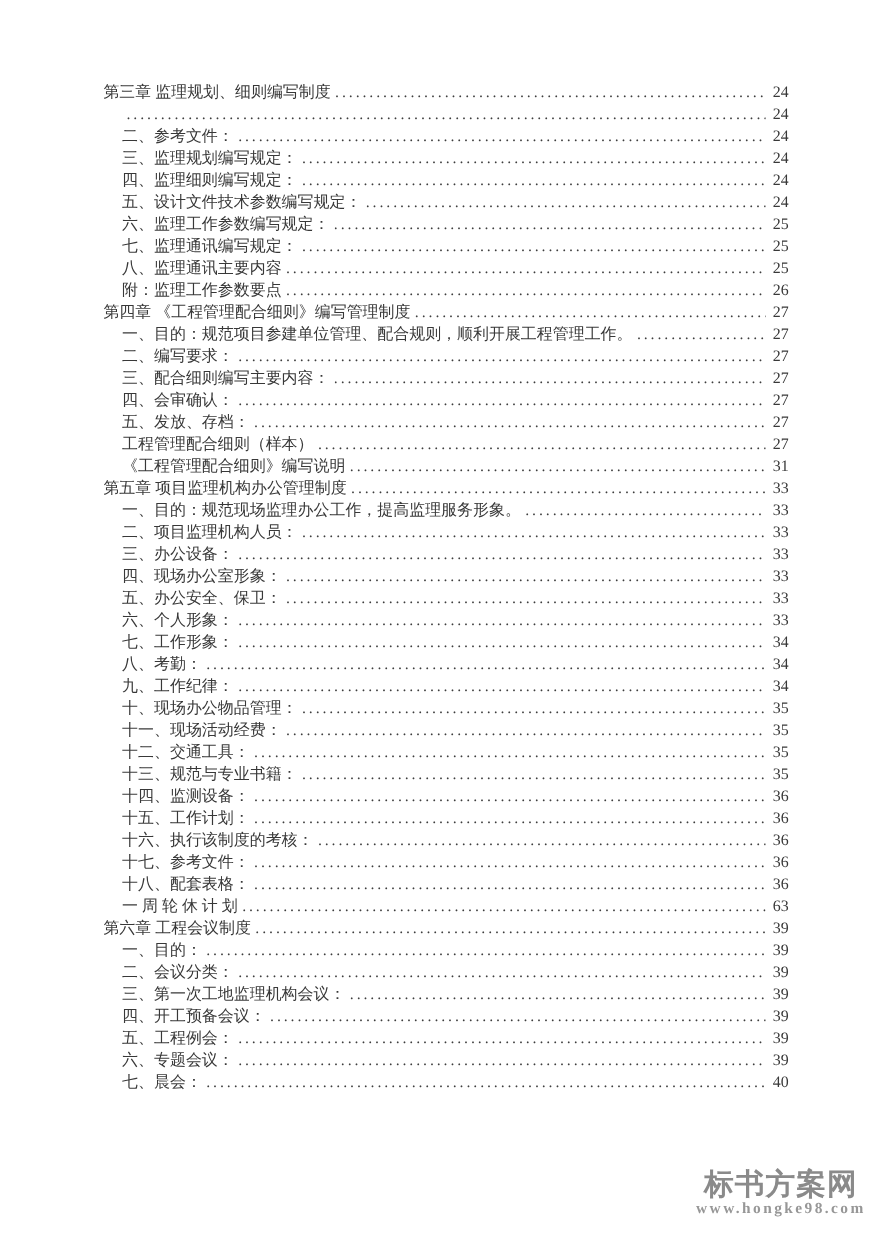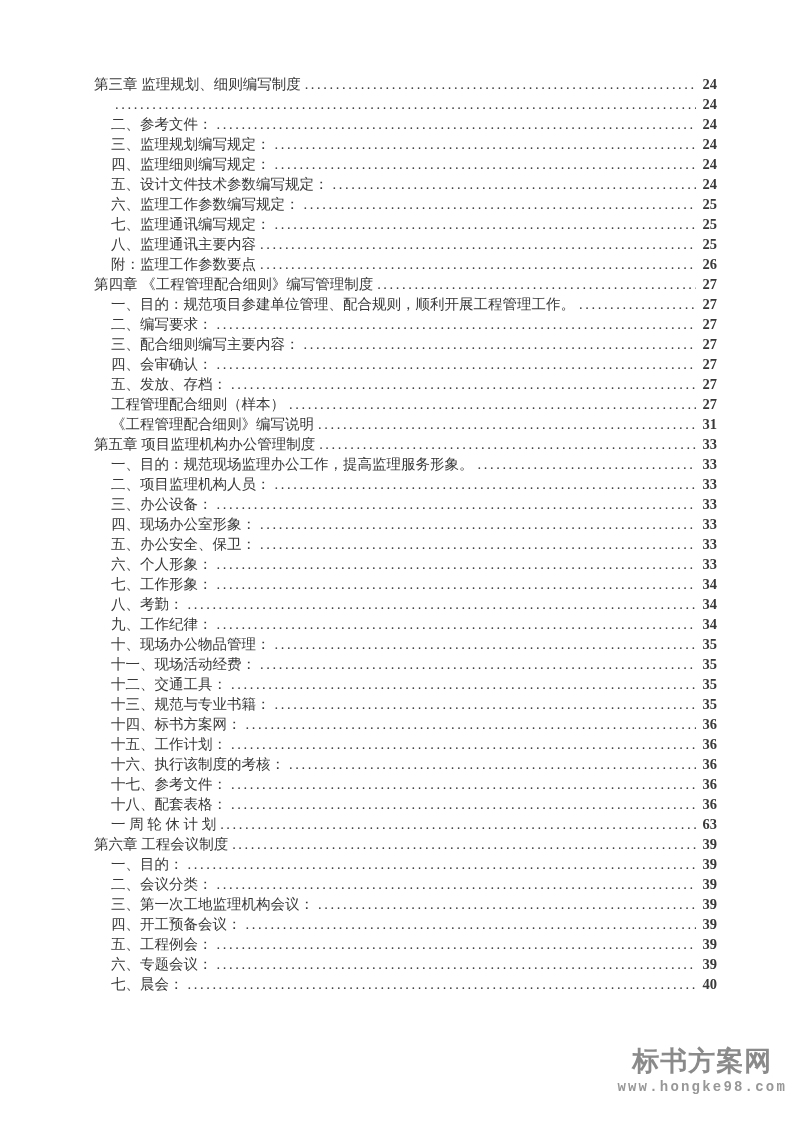--- a/index.html
+++ b/index.html
@@ -37,28 +37,27 @@
     letter-spacing: 2.6px;
     color: #3e3e3e;
   }
   .toc-dots::after {
     content: "...................................................................................................................................................................................................";
   }
   .toc-page {
     flex: 0 0 auto;
     min-width: 18px;
     text-align: right;
-    font-weight: bold;
   }
   .watermark {
     position: absolute;
     right: 6px;
-    bottom: 27px;
+    bottom: 14px;
     text-align: center;
-    font-family: Liberation Mono, monospace;
+    font-family: Liberation Serif, serif;
   }
   .wm-title {
     font-size: 27px;
     font-weight: bold;
     letter-spacing: 1px;
     color: #8a8a8a;
     line-height: 30px;
   }
   .wm-url {
     font-size: 14px;
@@ -228,21 +227,21 @@
         <span class="toc-text">十二、交通工具：</span>
         <span class="toc-dots"></span>
         <span class="toc-page">35</span>
       </div>
       <div class="toc-line lvl1">
         <span class="toc-text">十三、规范与专业书籍：</span>
         <span class="toc-dots"></span>
         <span class="toc-page">35</span>
       </div>
       <div class="toc-line lvl1">
-        <span class="toc-text">十四、标书方案网：</span>
+        <span class="toc-text">十四、监测设备：</span>
         <span class="toc-dots"></span>
         <span class="toc-page">36</span>
       </div>
       <div class="toc-line lvl1">
         <span class="toc-text">十五、工作计划：</span>
         <span class="toc-dots"></span>
         <span class="toc-page">36</span>
       </div>
       <div class="toc-line lvl1">
         <span class="toc-text">十六、执行该制度的考核：</span>

